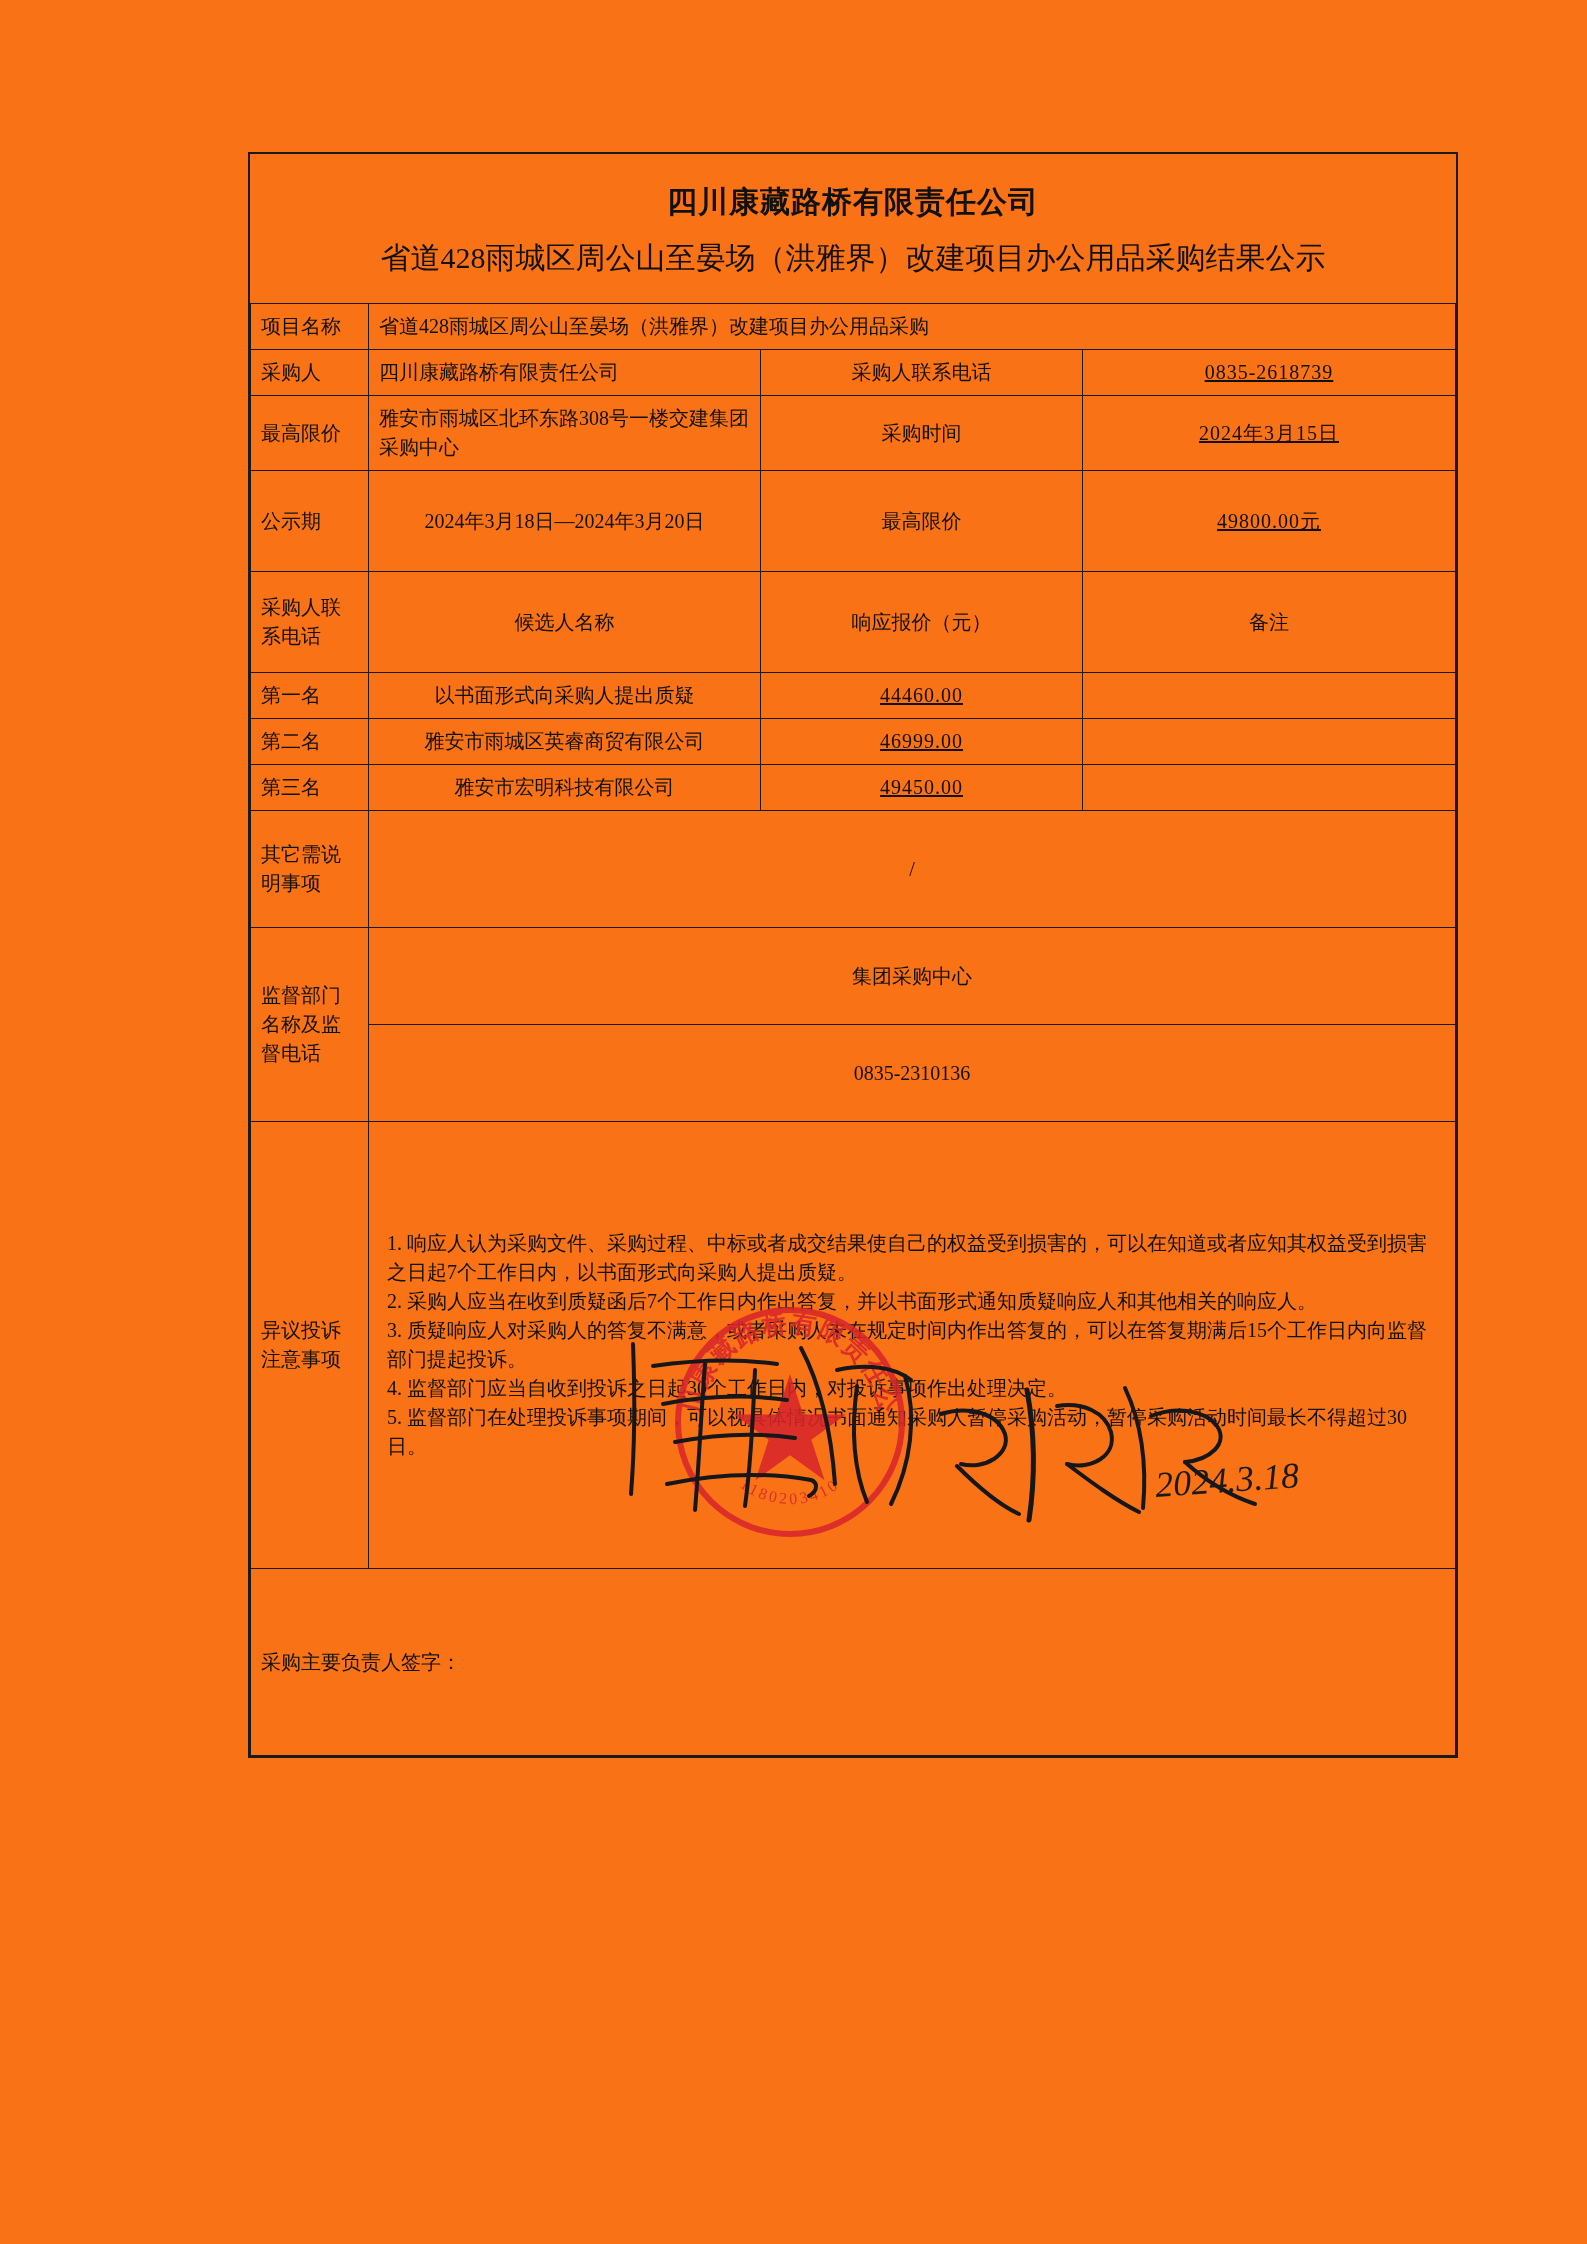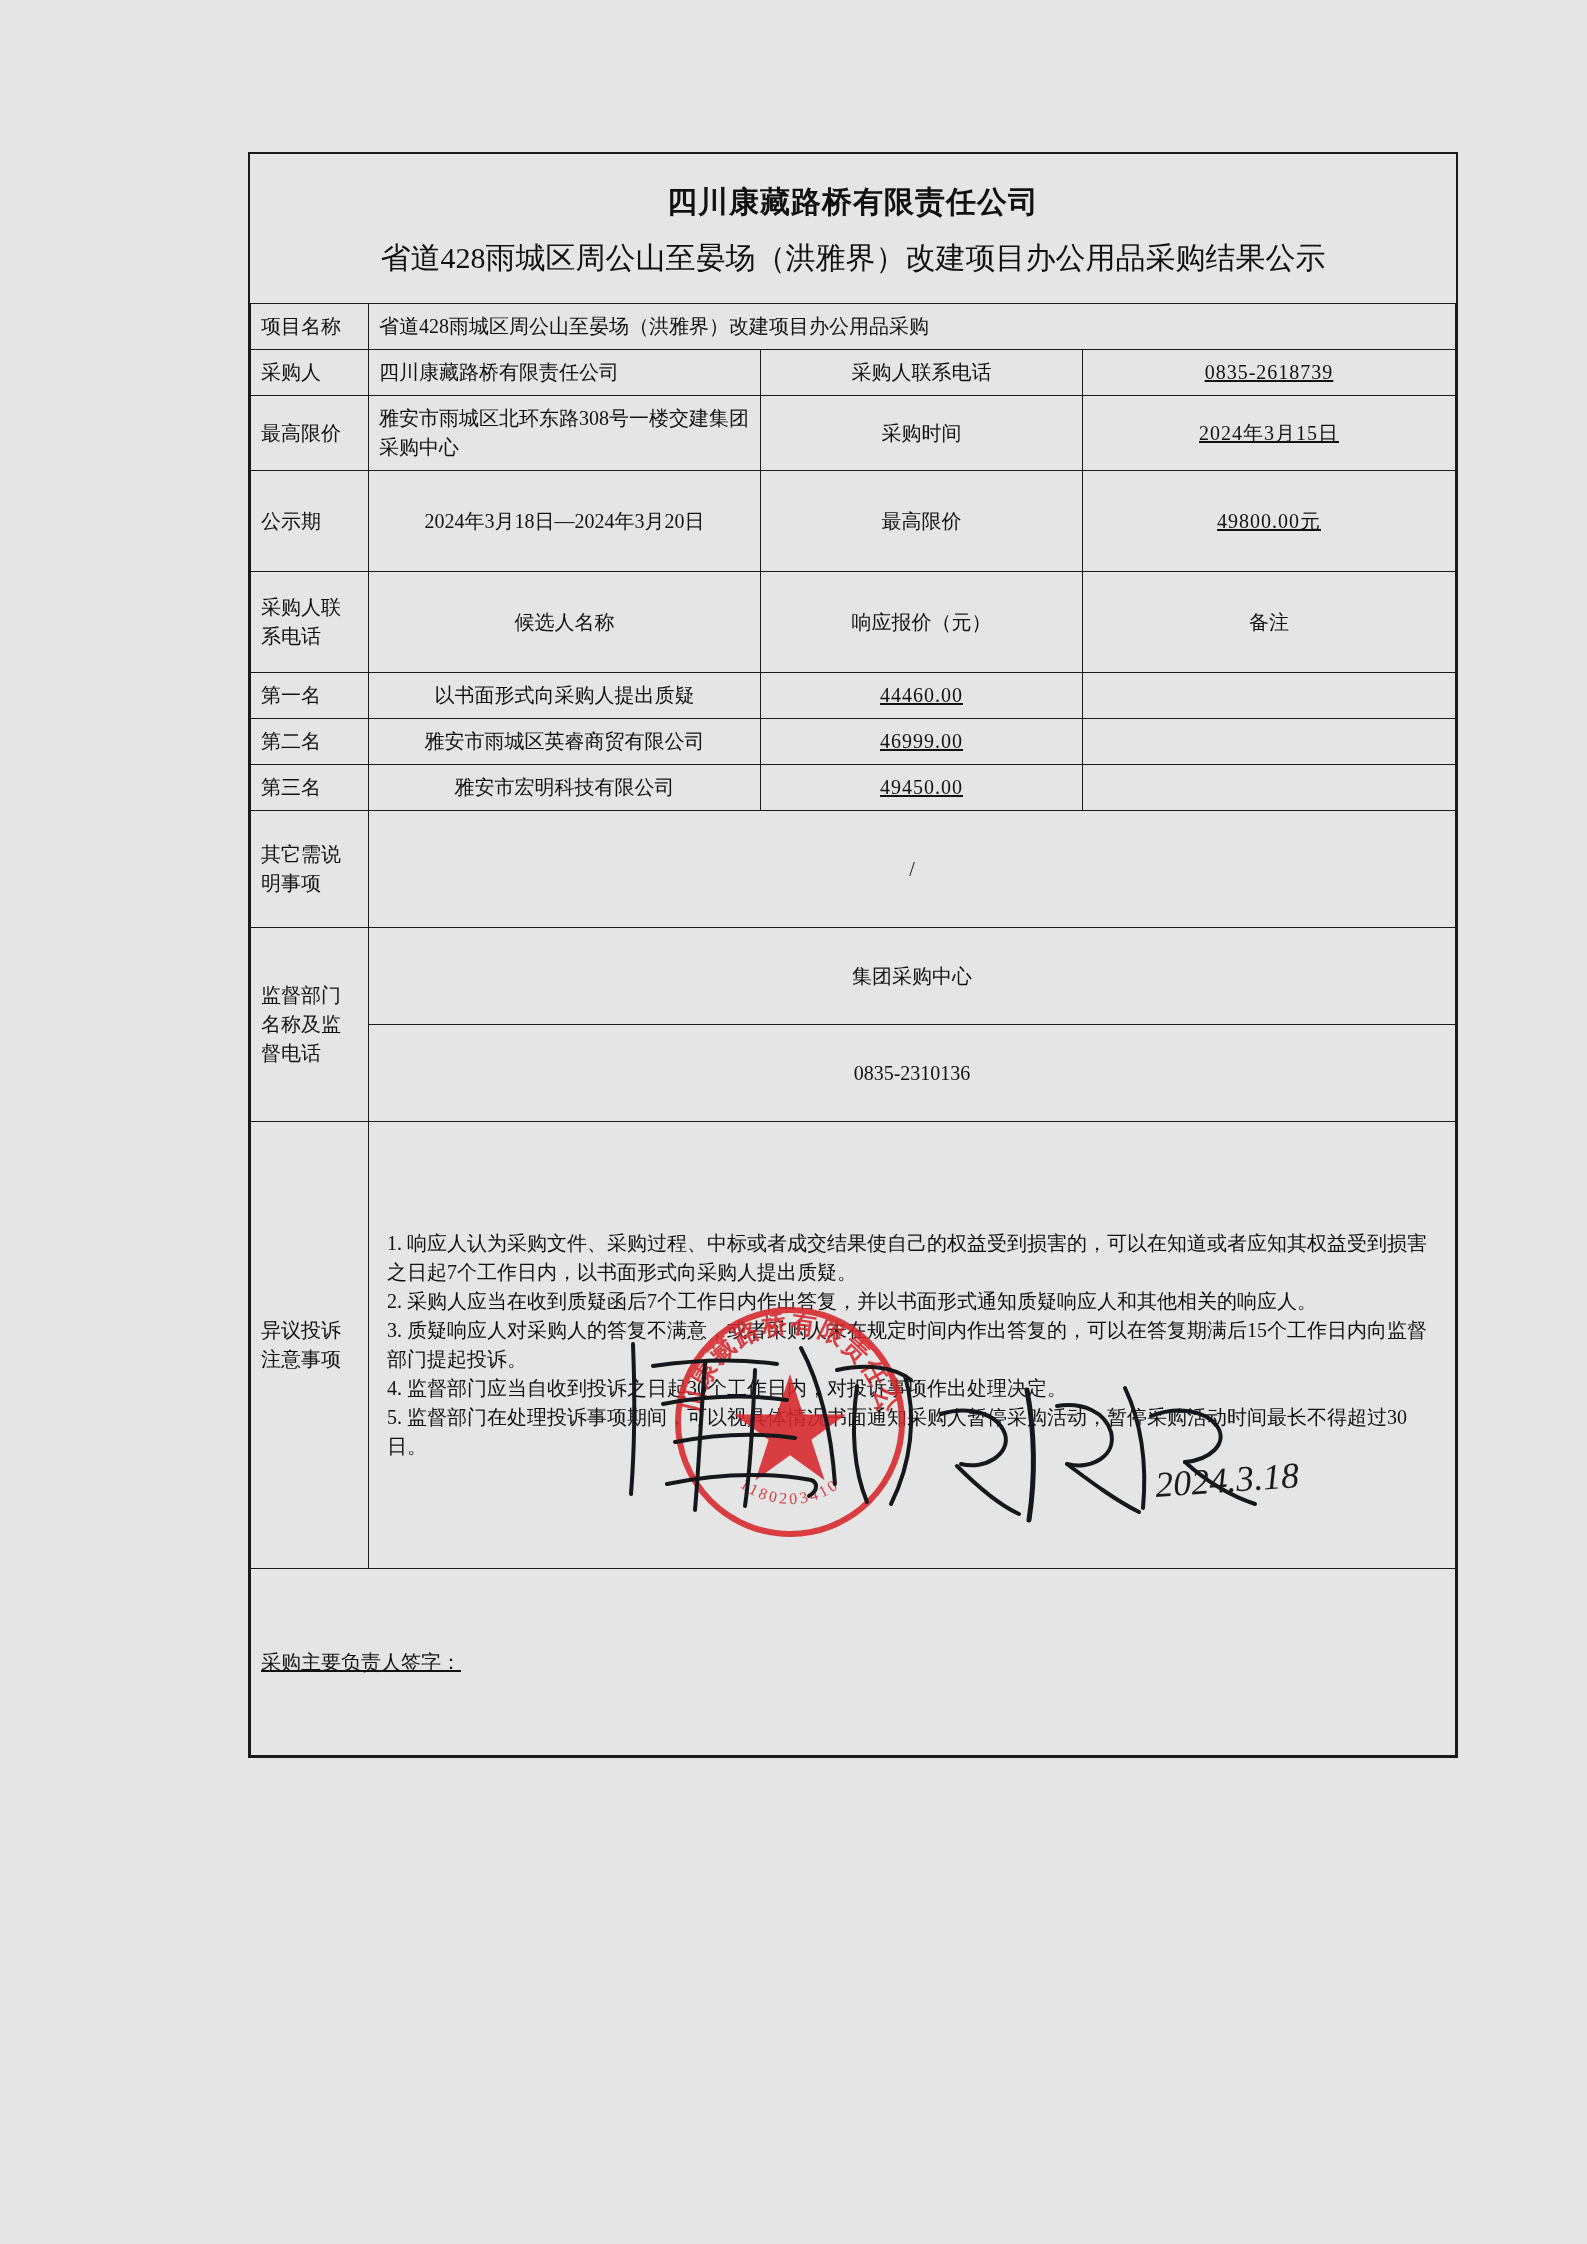--- a/index.html
+++ b/index.html
@@ -13,21 +13,21 @@
     position: relative;
     font-family: "Liberation Serif", "DejaVu Serif", serif;
     color: #111111;
     overflow: hidden;
   }
   .page {
     position: absolute;
     left: 0; top: 0;
     width: 1587px;
     height: 2244px;
-    background: #e5e5e5;
+    background: #f97316;
   }
   .sheet {
     position: absolute;
     left: 248px;
     top: 152px;
     width: 1210px;
     border: 2px solid #1a1a1a;
     box-sizing: border-box;
     background: transparent;
   }
@@ -70,21 +70,20 @@
   .notes {
     font-size: 19.5px;
     line-height: 1.75;
     text-align: left;
     padding: 14px 16px 14px 18px !important;
   }
   .notes p { margin: 0; }
   .sign-row td {
     height: 170px;
     vertical-align: middle;
-    text-decoration: underline;
   }
   .sign-label {
     font-size: 21px;
     padding-left: 14px;
   }
   
   .seal {
     position: absolute;
     left: 420px;
     top: 1148px;

